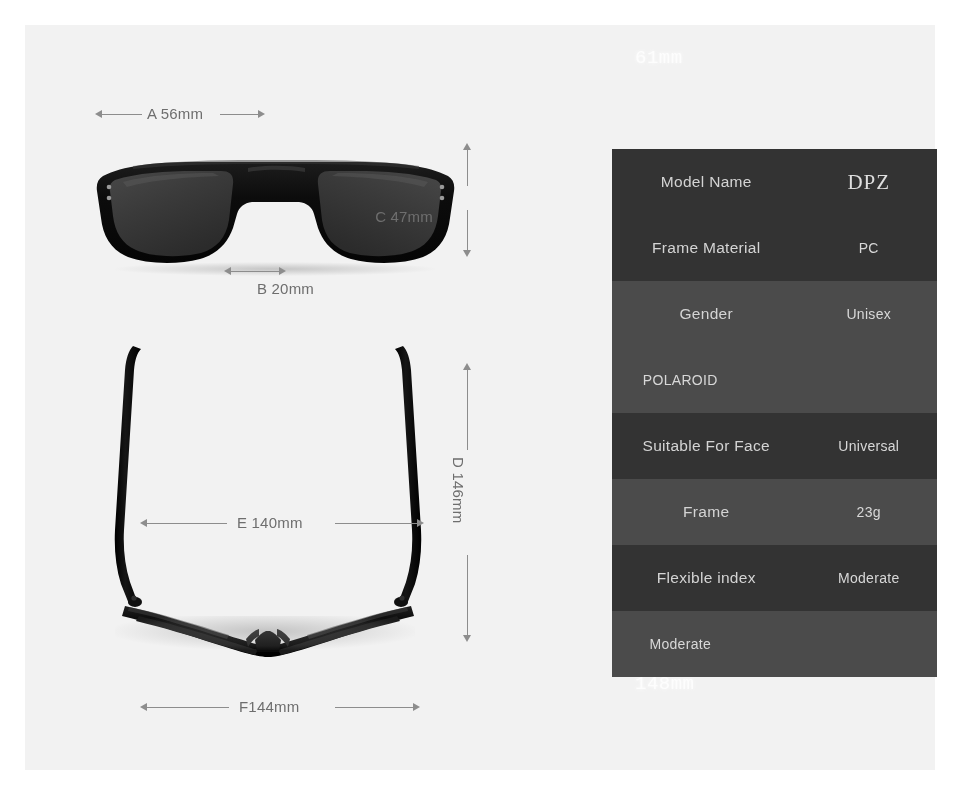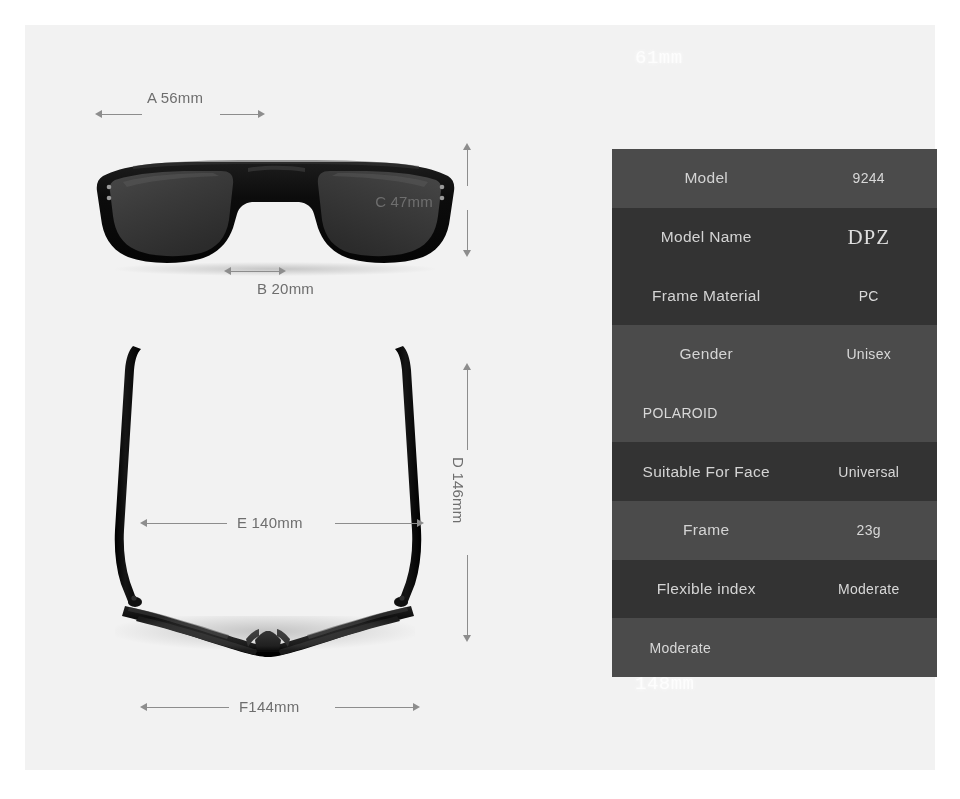--- a/index.html
+++ b/index.html
@@ -245,38 +245,38 @@
         <circle cx="16" cy="29" r="2.3" fill="#9a9a9a"></circle>
         <circle cx="16" cy="40" r="2.3" fill="#9a9a9a"></circle>
         <circle cx="349" cy="29" r="2.3" fill="#9a9a9a"></circle>
         <circle cx="349" cy="40" r="2.3" fill="#9a9a9a"></circle>
       </svg>
     </div>
 
     <div>
       <div class="arrow arrow-left" style="left:70px;  top:85px;"></div>
       <div class="hline" style="left:77px;  top:88.5px; width:40px;"></div>
-      <div class="dim-label" style="left:122px; top:64px;text-align:right;">A 56mm</div>
+      <div class="dim-label" style="left:122px; top:80px;text-align:right;">A 56mm</div>
       <div class="hline" style="left:195px; top:88.5px; width:38px;"></div>
       <div class="arrow arrow-right" style="left:233px; top:85px;"></div>
     </div>
 
     <div>
       <div class="arrow arrow-left" style="left:199px; top:242px;"></div>
       <div class="hline" style="left:206px; top:245.5px; width:48px;"></div>
       <div class="arrow arrow-right" style="left:254px; top:242px;"></div>
       <div class="dim-label" style="left:192px; top:255px;margin-left:40px;">B 20mm</div>
     </div>
 
     <div>
       <div class="arrow arrow-up" style="left:438px; top:118px;"></div>
       <div class="vline" style="left:441.5px; top:125px; height:36px;"></div>
       <div class="vline" style="left:441.5px; top:185px; height:40px;"></div>
       <div class="arrow arrow-down" style="left:438px; top:225px;"></div>
-      <div class="dim-label" style="left:408px; top:168px; transform:translateX(-100%);">C 47mm</div>
+      <div class="dim-label" style="left:408px; top:183px; transform:translateX(-100%);">C 47mm</div>
     </div>
 
     <div id="glasses-top">
       <div class="gt-shadow"></div>
       <svg width="330" height="330" viewBox="0 0 330 330" xmlns="http://www.w3.org/2000/svg">
         <defs>
           <linearGradient id="templeGrad" x1="0" y1="0" x2="1" y2="0">
             <stop offset="0%" stop-color="#000000"></stop>
             <stop offset="40%" stop-color="#161616"></stop>
             <stop offset="100%" stop-color="#000000"></stop>
@@ -367,24 +367,20 @@
     <div>
       <div class="arrow arrow-left" style="left:115px; top:678px;"></div>
       <div class="hline" style="left:122px; top:681.5px; width:82px;"></div>
       <div class="dim-label" style="left:214px; top:673px;">F144mm</div>
       <div class="hline" style="left:310px; top:681.5px; width:78px;"></div>
       <div class="arrow arrow-right" style="left:388px; top:678px;"></div>
     </div>
 
     <div id="spec-table">
 
-      <div class="spec-row odd">
-        <div class="spec-key">Model</div>
-        <div class="spec-val">9244</div>
-      </div>
 
       <div class="spec-row even">
         <div class="spec-key">Model Name</div>
         <div class="spec-val brand">DPZ</div>
       </div>
 
       <div class="spec-row even">
         <div class="spec-key">Frame Material</div>
         <div class="spec-val">PC</div>
       </div>

